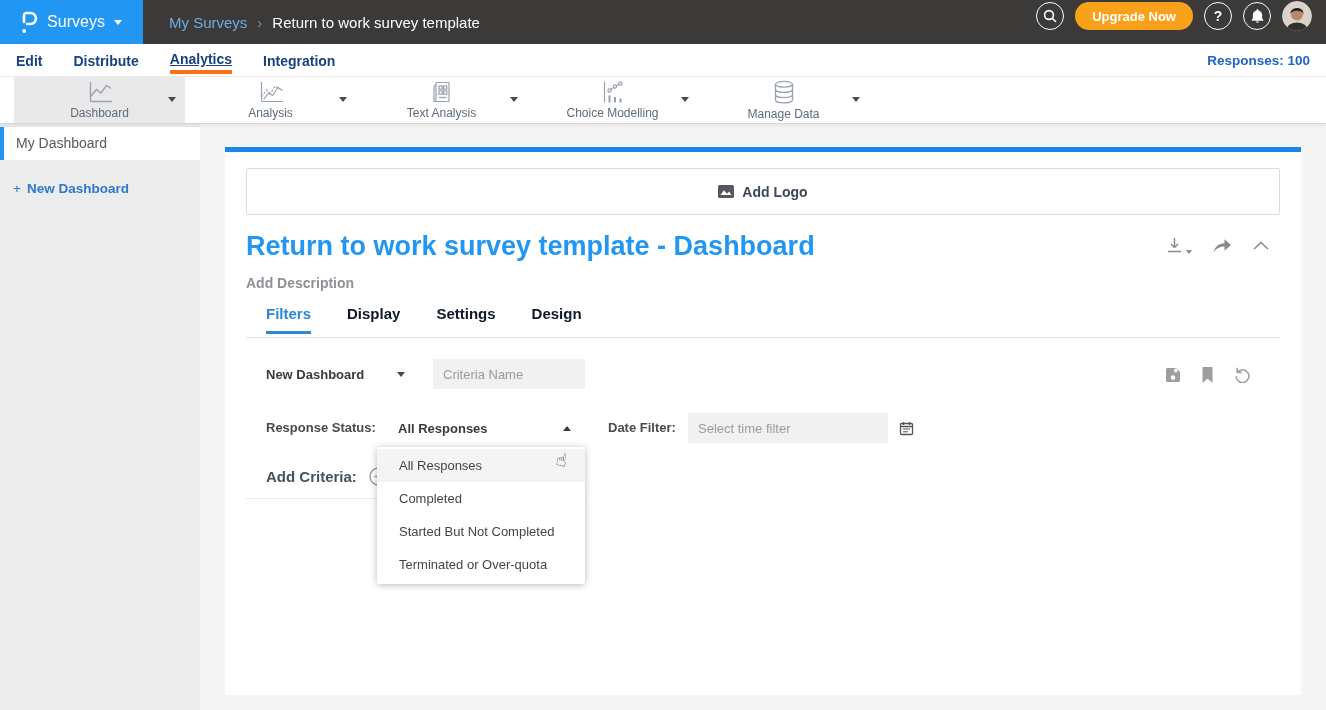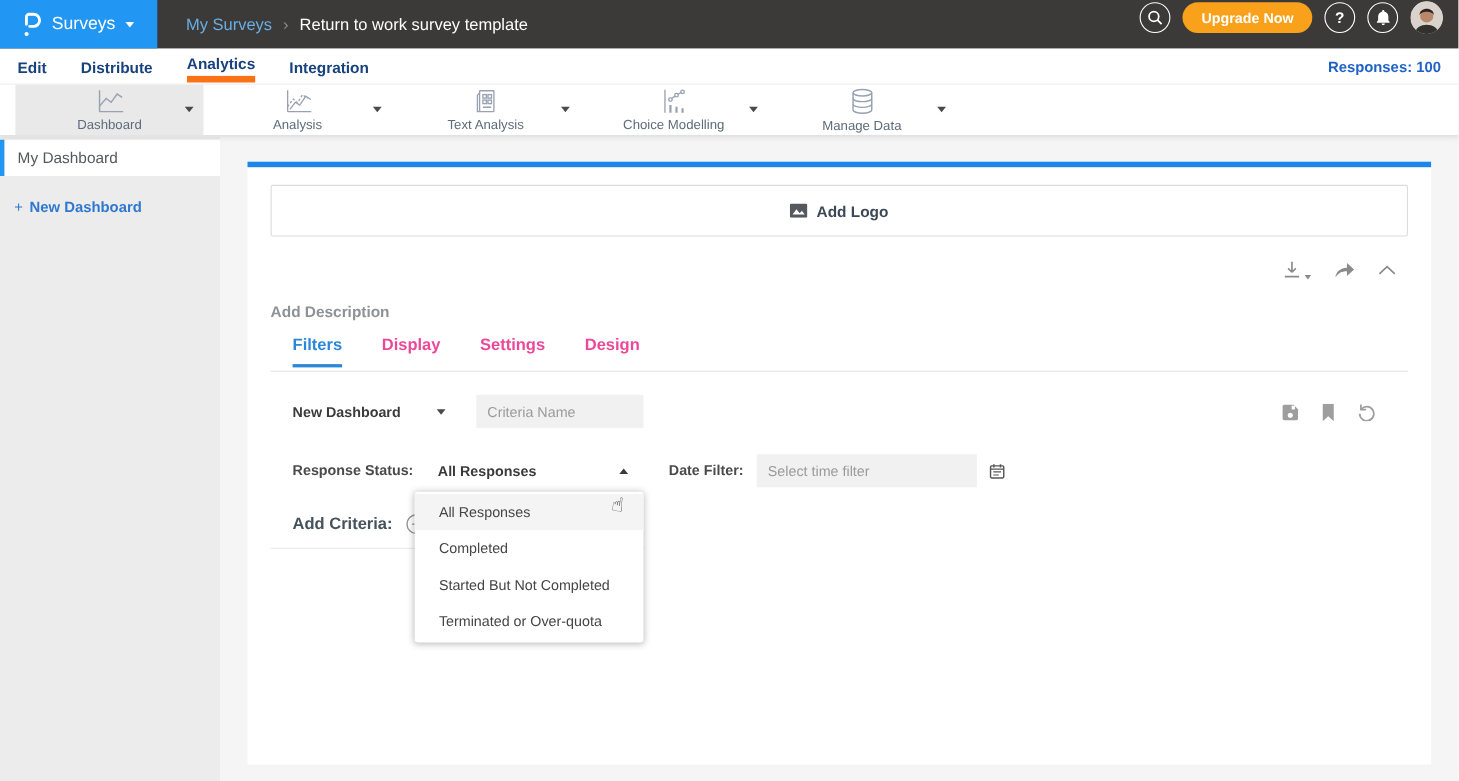--- a/index.html
+++ b/index.html
@@ -29,21 +29,21 @@
     display:flex; align-items:center; justify-content:center; cursor:pointer; color:#fff;
     font-size:14px; font-weight:700; }
   .upgrade-btn { height:28px; border:none; border-radius:14px; background:var(--upgrade-orange,#f9a11b);
     color:#fff; font-family:inherit; font-size:13px; font-weight:700; padding:0 17px; cursor:pointer; }
   .avatar { width:30px; height:30px; border-radius:50%; overflow:hidden; cursor:pointer; flex:0 0 auto; }
   
   .navrow { position:absolute; top:44px; left:0; width:1326px; height:33px; background:#fff;
     display:flex; align-items:center; padding:0 16px; gap:31px; border-bottom:1px solid #ededed; }
   .nav-item { font-size:14px; font-weight:700; color:var(--nav-navy,#17427d);
     text-decoration:none; cursor:pointer; padding:5px 0 3px; }
-  .nav-item.active { border-bottom:6px solid #f97316; }
+  .nav-item.active { border-bottom:4px solid #f97316;text-decoration:underline; }
   .responses { margin-left:auto; font-size:13.5px; font-weight:600; color:var(--responses-blue,#2063c6); }
   
   .toolbar { position:absolute; top:77px; left:0; width:1326px; height:47px; background:#fff;
     display:flex; padding-left:14px; border-bottom:1px solid #d6d6d6;
     box-shadow:0 2px 4px rgba(0,0,0,.06); z-index:10; }
   .tool-group { width:171px; height:46px; position:relative; display:flex; flex-direction:column;
     align-items:center; justify-content:center; gap:2px; cursor:pointer; }
   .tool-group.active { background:var(--selected-bg,#e9e9e9); }
   .tool-label { font-size:12px; color:#5d6b7a; }
   .tool-caret { position:absolute; right:9px; top:20px; color:#4a4a4a; }
@@ -60,21 +60,21 @@
   .addlogo-box { position:absolute; left:21px; right:21px; top:21px; height:47px;
     border:1px solid #dcdcdc; border-radius:2px; display:flex; align-items:center; justify-content:center;
     gap:8px; cursor:pointer; }
   .addlogo-label { font-size:14px; font-weight:600; color:#3c4858; }
   .dash-title { position:absolute; left:21px; top:84px; font-size:27px; font-weight:600;
     color:var(--title-blue,#2196f3); }
   .title-actions { position:absolute; right:32px; top:90px; display:flex; align-items:center; gap:21px; }
   .title-actions .act { display:flex; align-items:flex-end; gap:3px; cursor:pointer; color:#8a8a8a; }
   .add-desc { position:absolute; left:21px; top:128px; font-size:14px; font-weight:600; color:#8d9298; cursor:pointer; }
   .tabs { position:absolute; left:41px; top:158px; display:flex; gap:36px; }
-  .tab { font-size:15px; font-weight:600; color:#ec4899; padding-bottom:9px; cursor:pointer; }
+  .tab { font-size:15px; font-weight:600; color:#0f172a; padding-bottom:9px; cursor:pointer; }
   .tab.active { color:var(--tab-active-blue,#2b87d8); border-bottom:3px solid var(--tab-active-blue,#2b87d8); }
   .tabs-divider { position:absolute; left:21px; right:21px; top:190px; border-top:1px solid #e4e4e4; }
   .frow1 { position:absolute; left:0; top:212px; width:100%; height:30px; }
   .criteria-select { position:absolute; left:41px; top:0; width:150px; height:30px; display:flex;
     align-items:center; cursor:pointer; }
   .criteria-select .val { font-size:13px; font-weight:600; color:#3a3a3a; }
   .criteria-select .caret-down { position:absolute; left:131px; color:#4a4a4a; }
   .text-input { border:none; outline:none; background:var(--input-bg,#f1f1f1); height:30px;
     font-family:inherit; font-size:13px; color:#444; padding:0 10px; }
   .text-input::placeholder { color:#9b9b9b; }
@@ -248,20 +248,21 @@
     <div class="addlogo-box">
       <span>
         <svg width="16" height="13" viewBox="0 0 16 13">
           <rect width="16" height="13" rx="1.5" fill="#55595e"></rect>
           <path d="M2.5 10 6 5.2l3 3.6 2-2.2 2.5 3.4z" fill="#fff"></path>
         </svg>
       </span>
       <span class="addlogo-label">Add Logo</span>
     </div>
 
+    <div class="dash-title">Return to work survey template - Dashboard</div>
 
     <div class="title-actions">
       <span class="act">
         <span>
           <svg width="17" height="17" viewBox="0 0 17 17" fill="none" stroke="#8a8a8a" stroke-width="1.5">
             <path d="M8.5 1v9M8.5 10.5 5 7M8.5 10.5 12 7M2 14.5h13"></path>
           </svg>
         </span>
         <span class="caret-down" style="border-width:4px 3.5px 0;"></span>
       </span>

